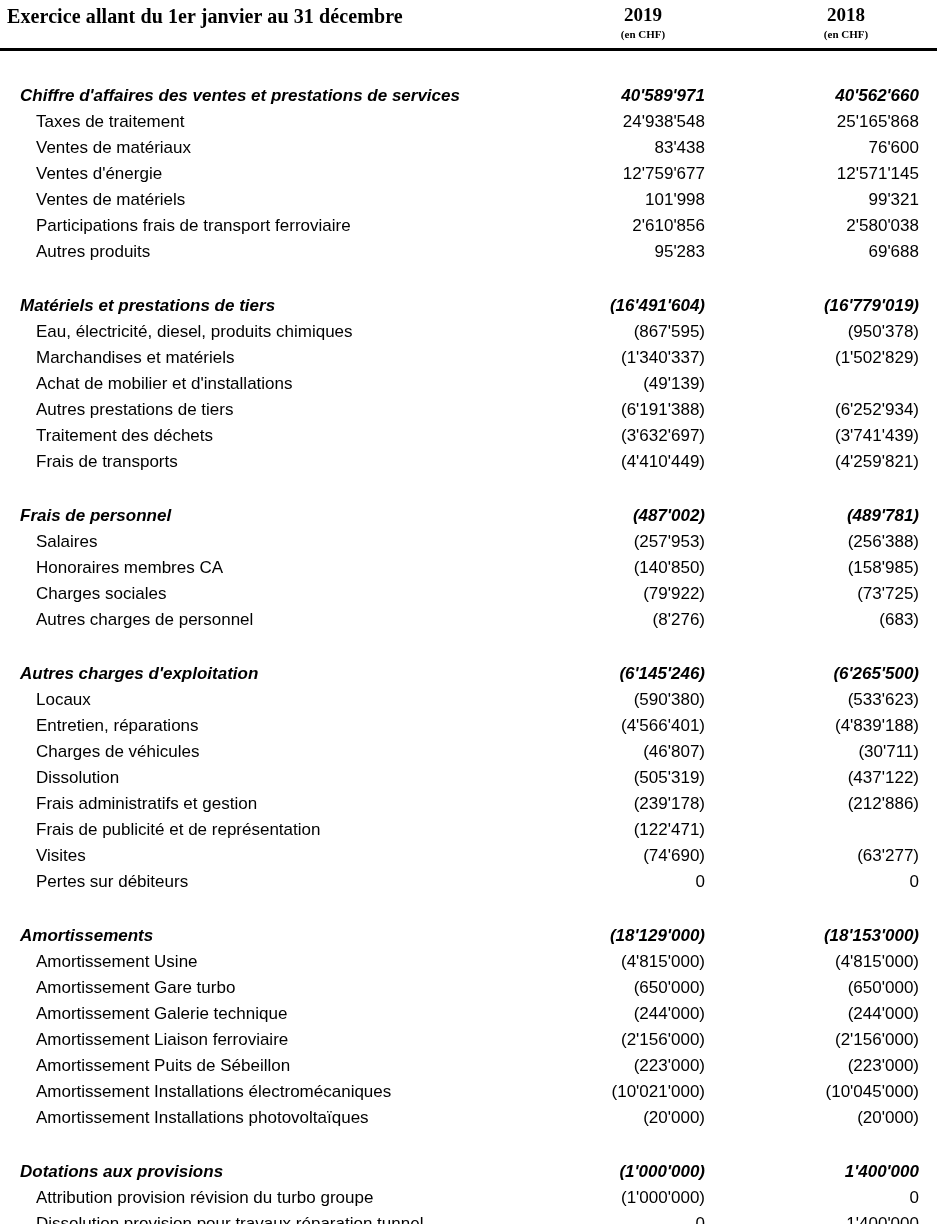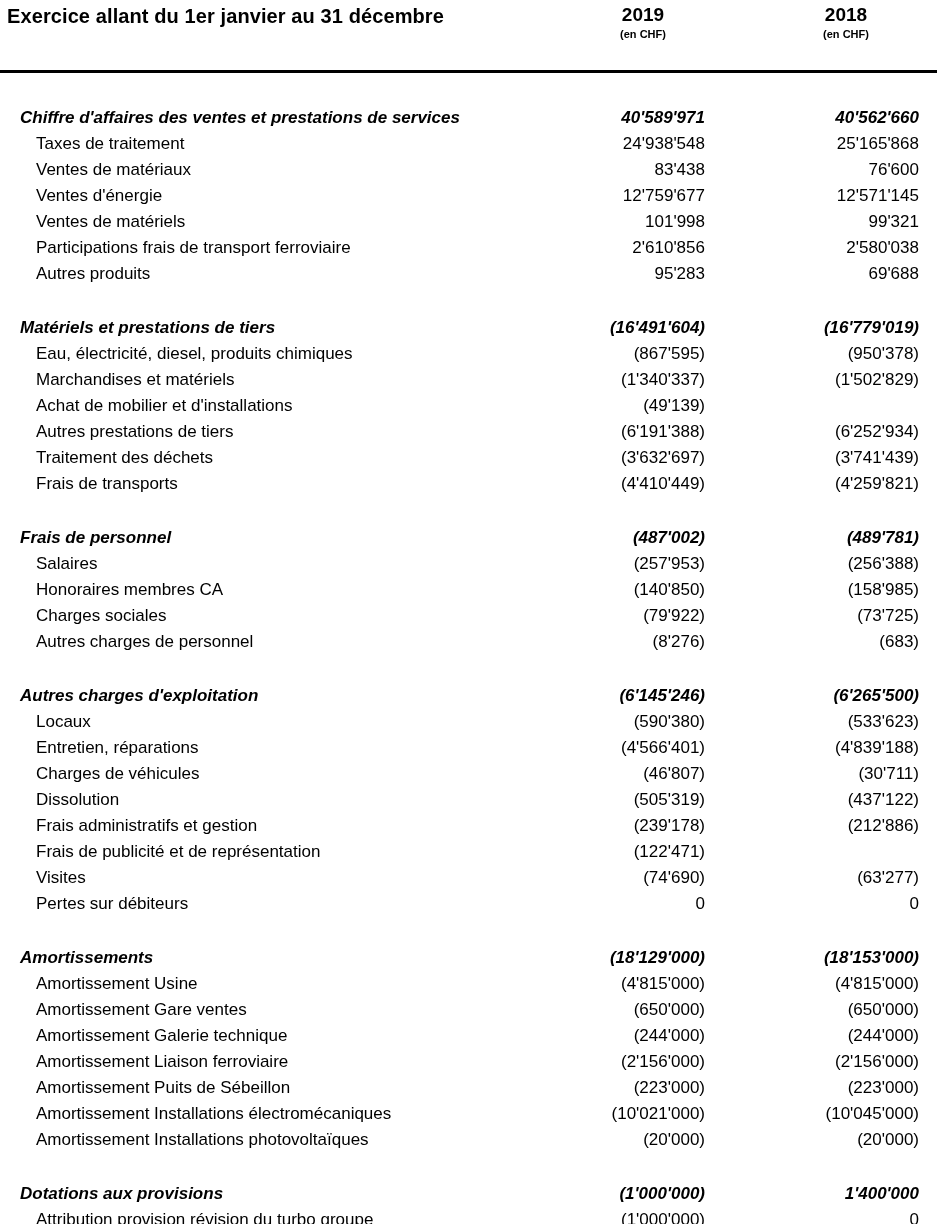--- a/index.html
+++ b/index.html
@@ -6,21 +6,21 @@
   html, body { background: #ffffff; }
   body {
     width: 952px; height: 1224px;
     font-family: "Liberation Sans", "DejaVu Sans", sans-serif;
     color: #000;
     overflow: hidden;
   }
   .page { position: relative; width: 952px; height: 1224px; background: #fff; }
 
   
-  .doc-header { position: relative; height: 70px; }
+  .doc-header { position: relative; height: 48px; font-family: Liberation Serif, serif; }
   .title {
     position: absolute; left: 7px; top: 5px;
     font-size: 20px; font-weight: bold; letter-spacing: 0.1px;
   }
   .year-col { position: absolute; top: 3px; width: 130px; text-align: center; }
   .year-col.c2019 { left: 578px; }
   .year-col.c2018 { left: 781px; }
   .year { font-size: 19px; font-weight: bold; line-height: 24px; }
   .unit { font-size: 11px; font-weight: bold; line-height: 14px; }
 
@@ -215,21 +215,21 @@
           <span class="lbl">Amortissements</span>
           <span class="val">(18'129'000)</span>
           <span class="val">(18'153'000)</span>
         </div>
         <div class="row item">
           <span class="lbl">Amortissement Usine</span>
           <span class="val">(4'815'000)</span>
           <span class="val">(4'815'000)</span>
         </div>
         <div class="row item">
-          <span class="lbl">Amortissement Gare ventes</span>
+          <span class="lbl">Amortissement Gare turbo</span>
           <span class="val">(650'000)</span>
           <span class="val">(650'000)</span>
         </div>
         <div class="row item">
           <span class="lbl">Amortissement Galerie technique</span>
           <span class="val">(244'000)</span>
           <span class="val">(244'000)</span>
         </div>
         <div class="row item">
           <span class="lbl">Amortissement Liaison ferroviaire</span>

